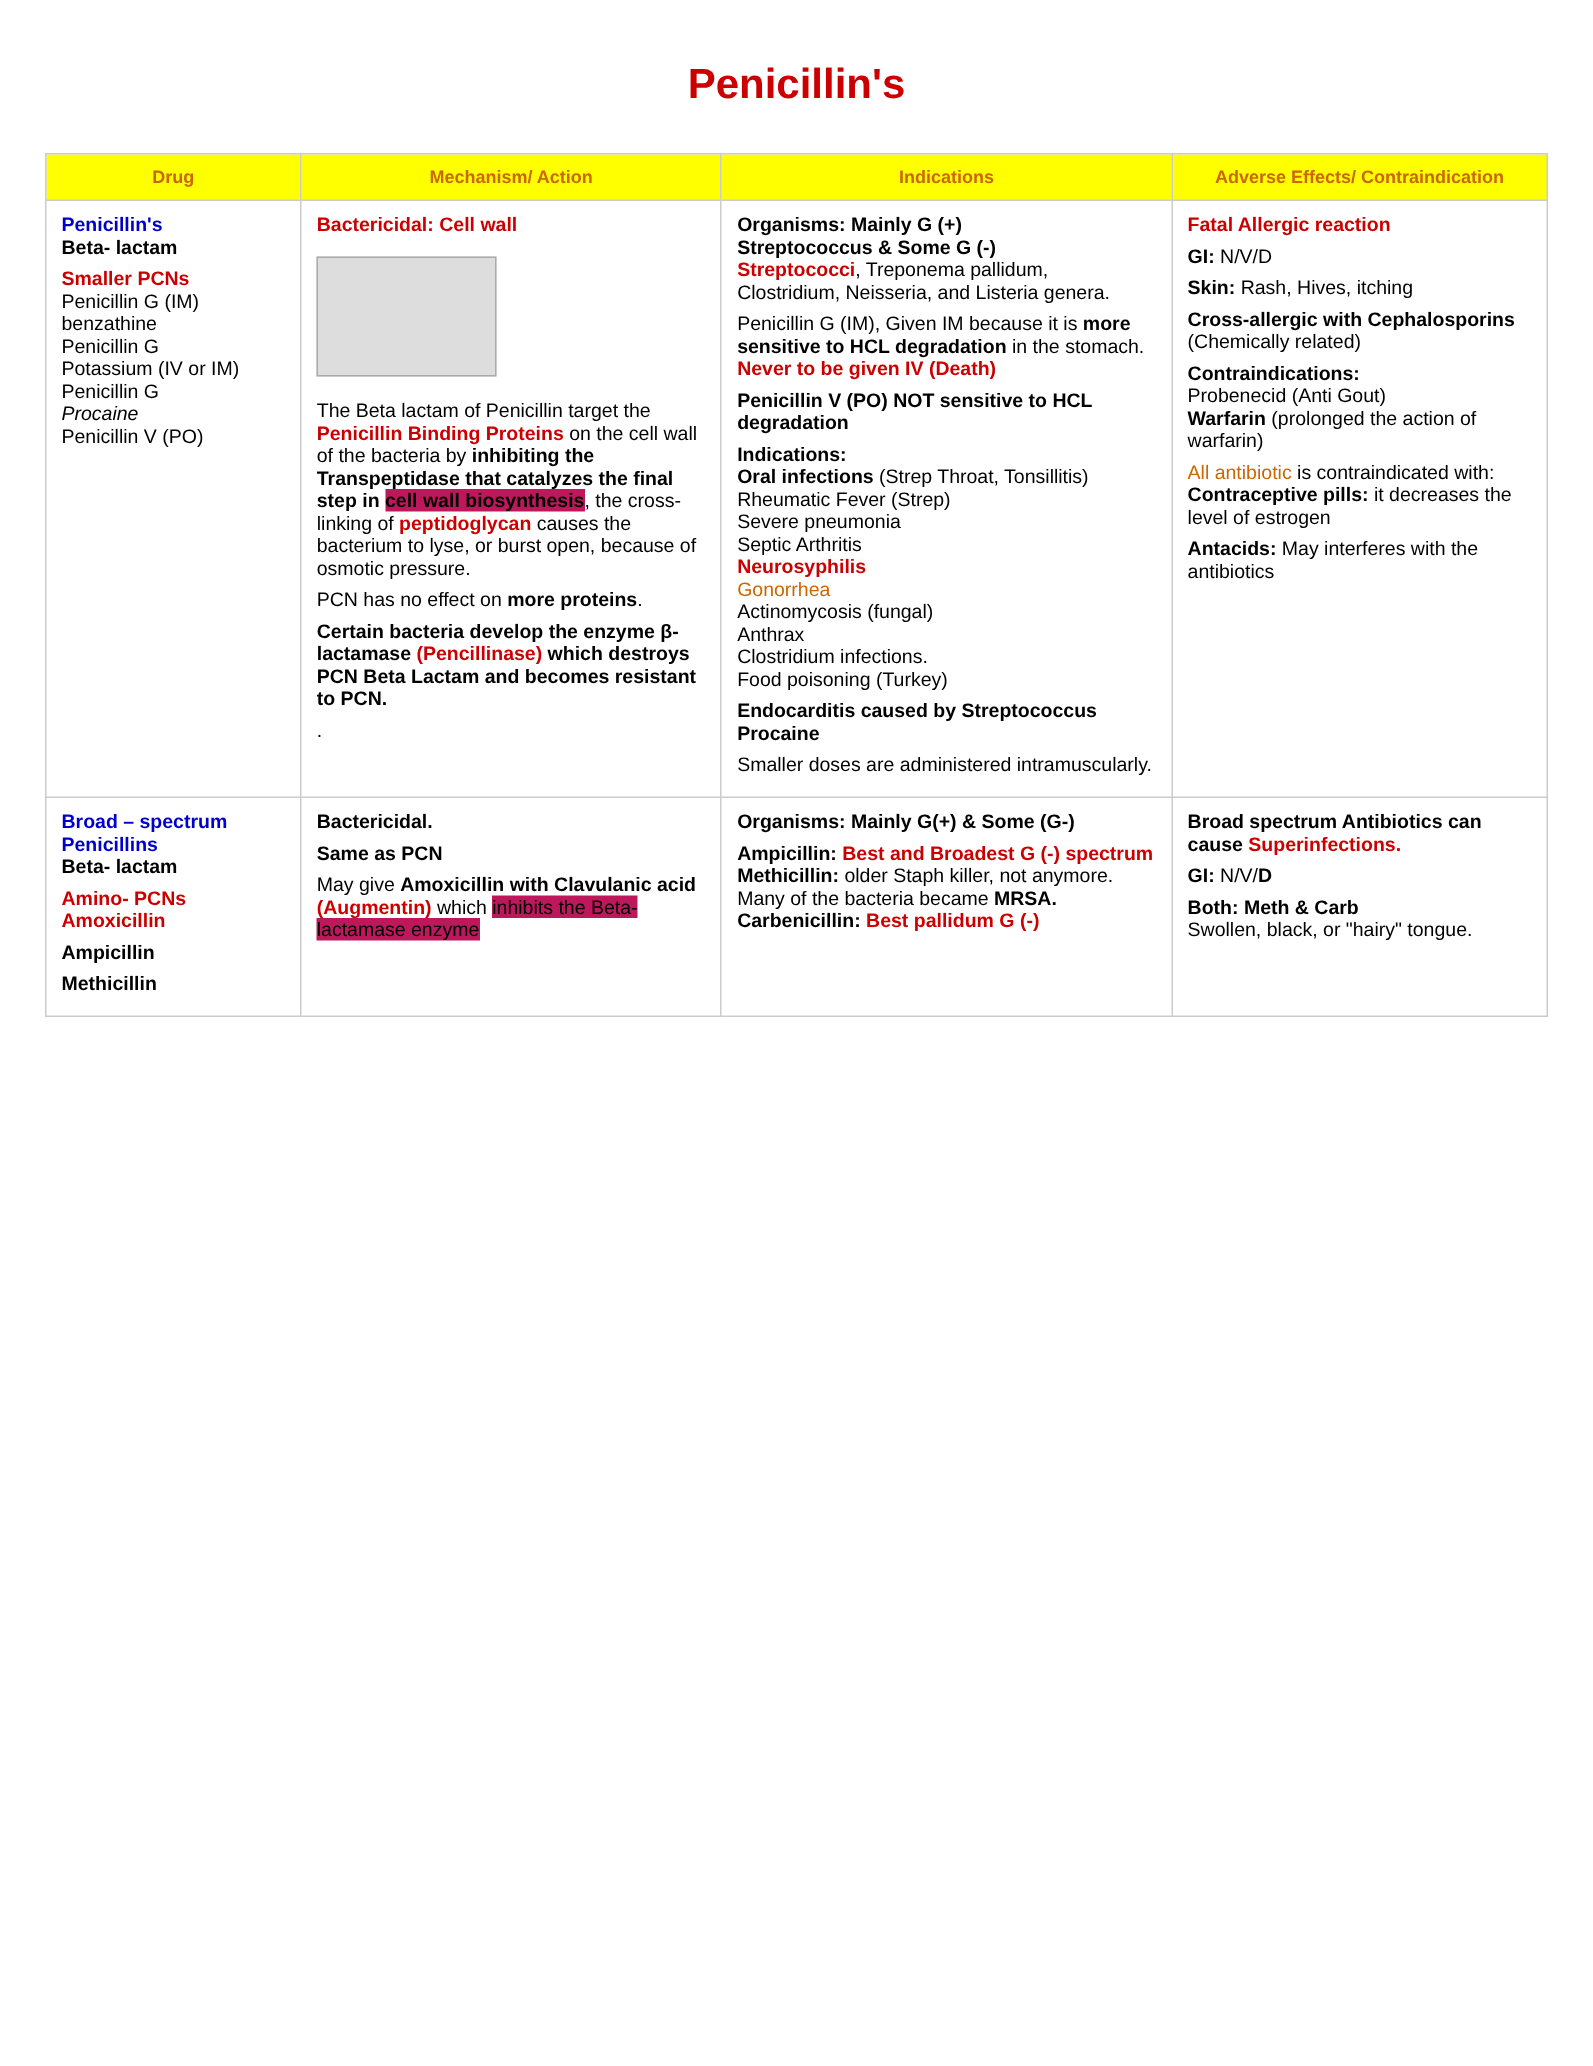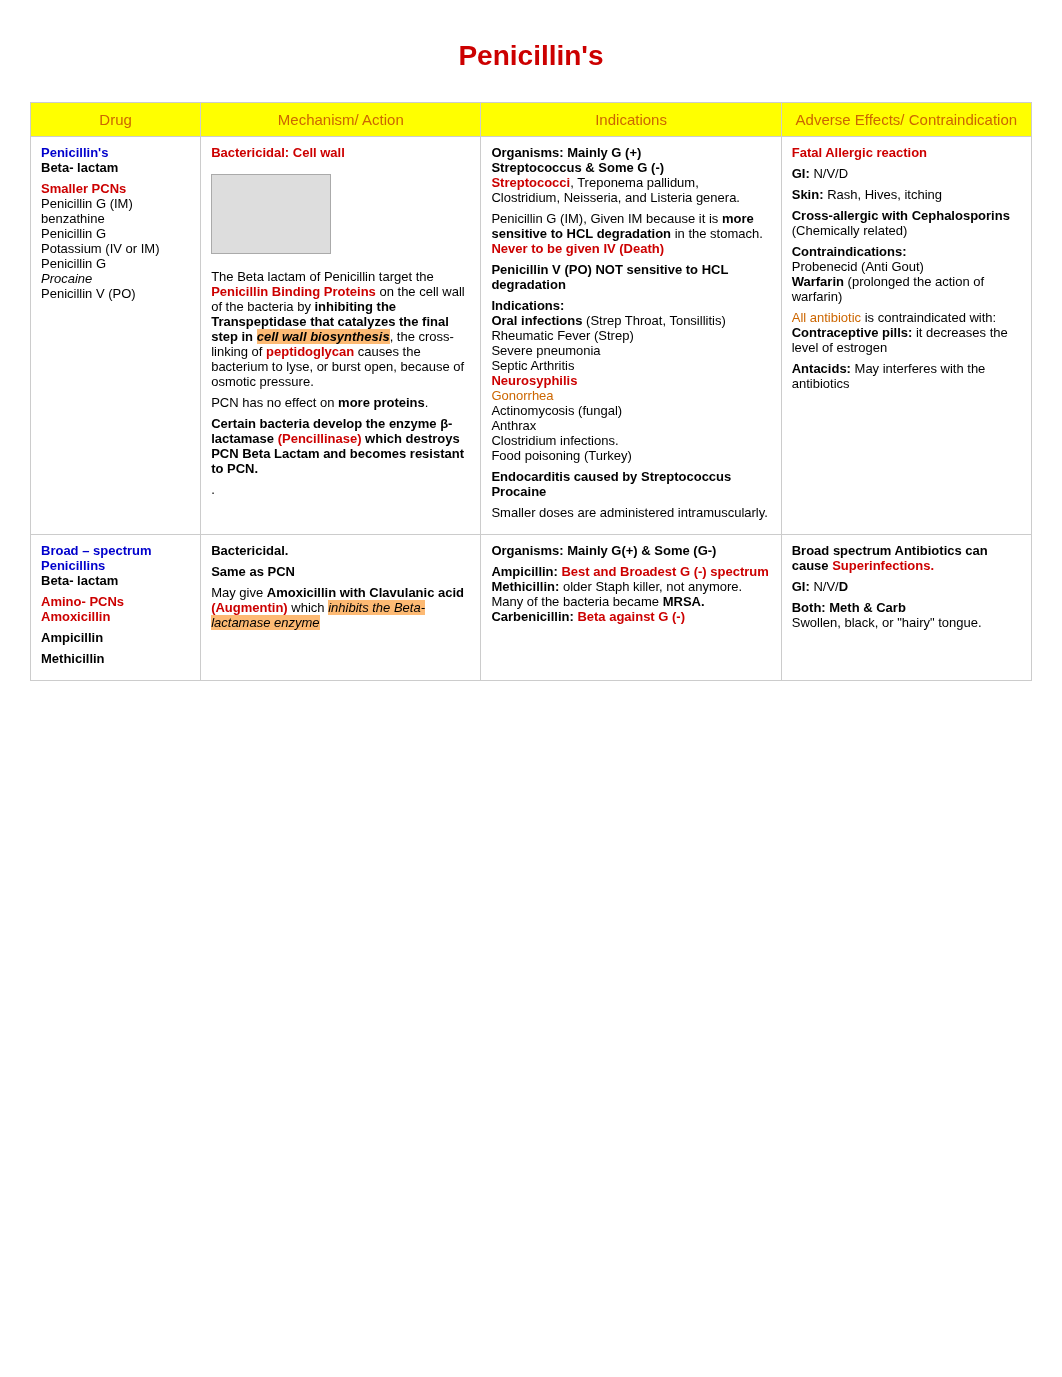--- a/index.html
+++ b/index.html
@@ -23,28 +23,28 @@
       table-layout: fixed;
     }
     th, td {
       border: 1px solid #ccc;
       padding: 8px 10px;
       vertical-align: top;
     }
     th {
       background: #ffff00;
       color: #cc6600;
-      font-weight: normal;
-      font-size: 15px;
+      font-weight: bold;
+      font-size: 12px;
     }
     .col-drug { width: 17%; }
     .col-mech { width: 28%; }
     .col-ind  { width: 30%; }
     .col-adv  { width: 25%; }
-    .yellow-bg { background: #fdba74; font-style: italic; }
+    .yellow-bg { background: #be185d; }
     .bold      { font-weight: bold; text-align: right; }
     .italic    { font-style: italic; }
 
     .drug-name      { color: #0000cc; font-weight: bold; }
     .highlight-red  { color: #cc0000; font-weight: bold; }
     .highlight-org  { color: #cc6600; font-weight: normal; }
 
     p { margin-bottom: 6px; }
     .spacer { margin-top: 4px; }
     .small-img-placeholder {
@@ -186,21 +186,21 @@
         <p class="spacer"><span class="bold">Same as PCN</span></p>
         <p class="spacer">May give <span class="bold">Amoxicillin with Clavulanic acid <span class="highlight-red">(Augmentin)</span></span> which <span class="yellow-bg">inhibits the Beta-lactamase enzyme</span></p>
       </td>
 
       <td>
         <p><span class="bold">Organisms: Mainly G(+) &amp;  Some (G-)</span></p>
 
         <p class="spacer">
           <span class="bold">Ampicillin: <span class="highlight-red">Best and Broadest G (-) spectrum</span></span><br>
           <span class="bold">Methicillin:</span> older Staph killer, not anymore. Many of the bacteria became <span class="bold">MRSA.</span><br>
-          <span class="bold">Carbenicillin: <span class="highlight-red">Beta against G (-)</span></span>
+          <span class="bold">Carbenicillin: <span class="highlight-red">Best pallidum G (-)</span></span>
         </p>
       </td>
 
       <td>
         <p><span class="bold">Broad spectrum Antibiotics can cause <span class="highlight-red">Superinfections.</span></span></p>
 
         <p class="spacer"><span class="bold">GI:</span> N/V/<span class="bold">D</span></p>
 
         <p class="spacer"><span class="bold">Both: Meth &amp; Carb</span><br>
         Swollen, black, or "hairy" tongue.</p>

